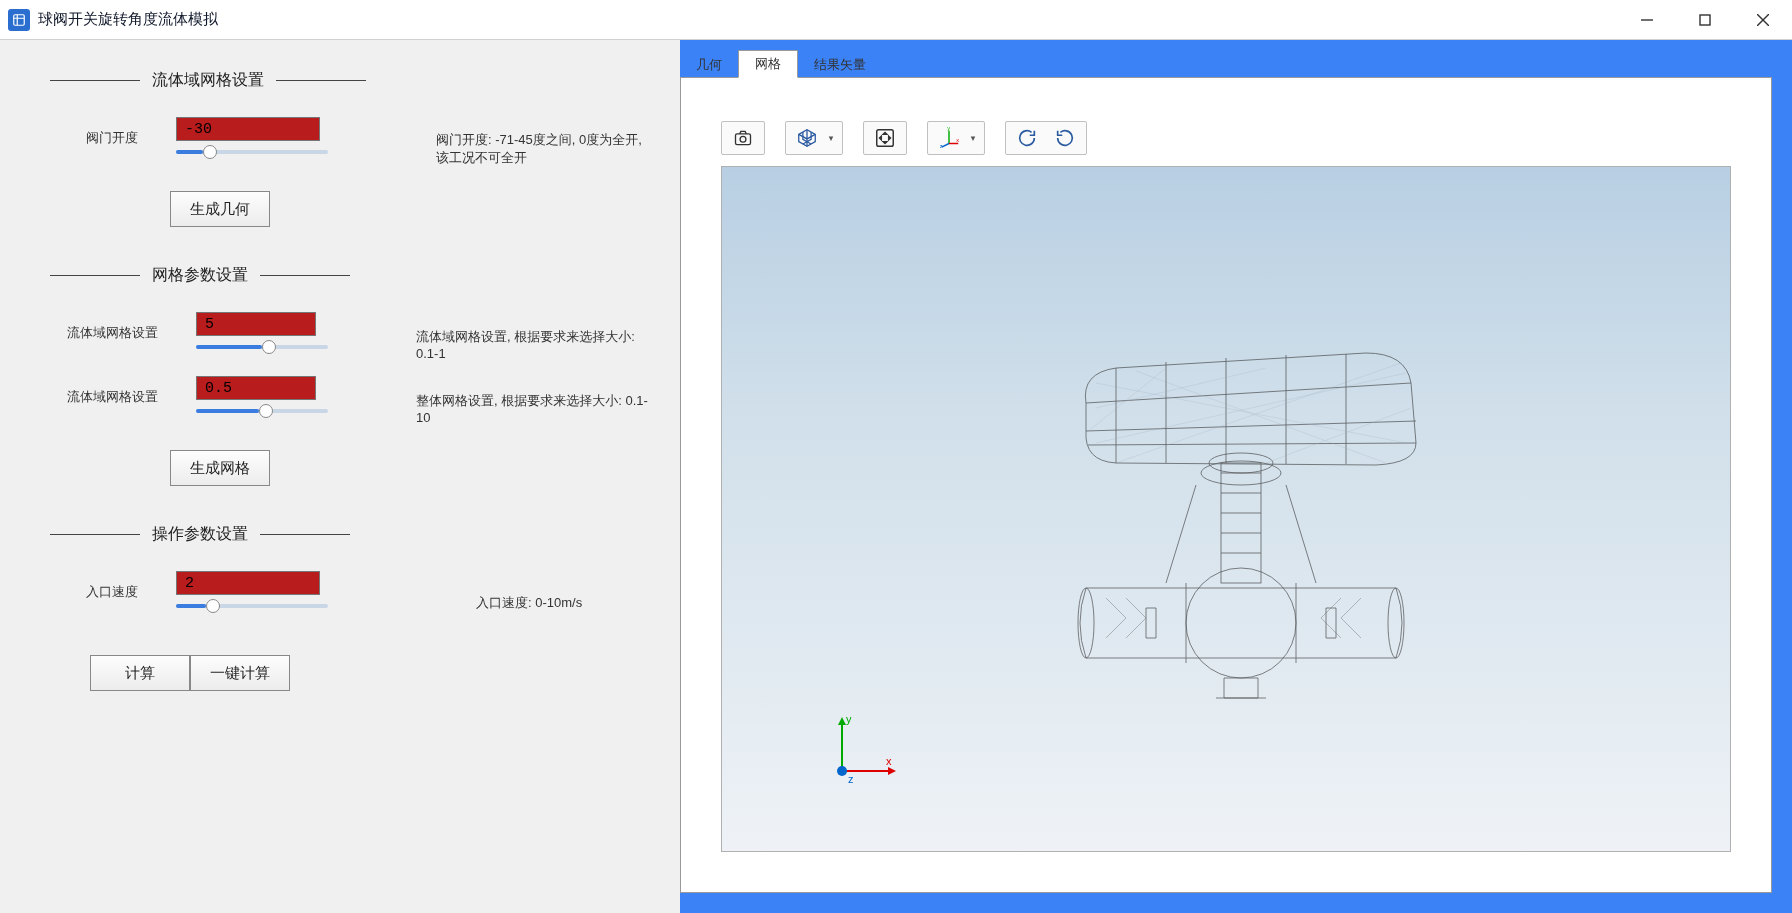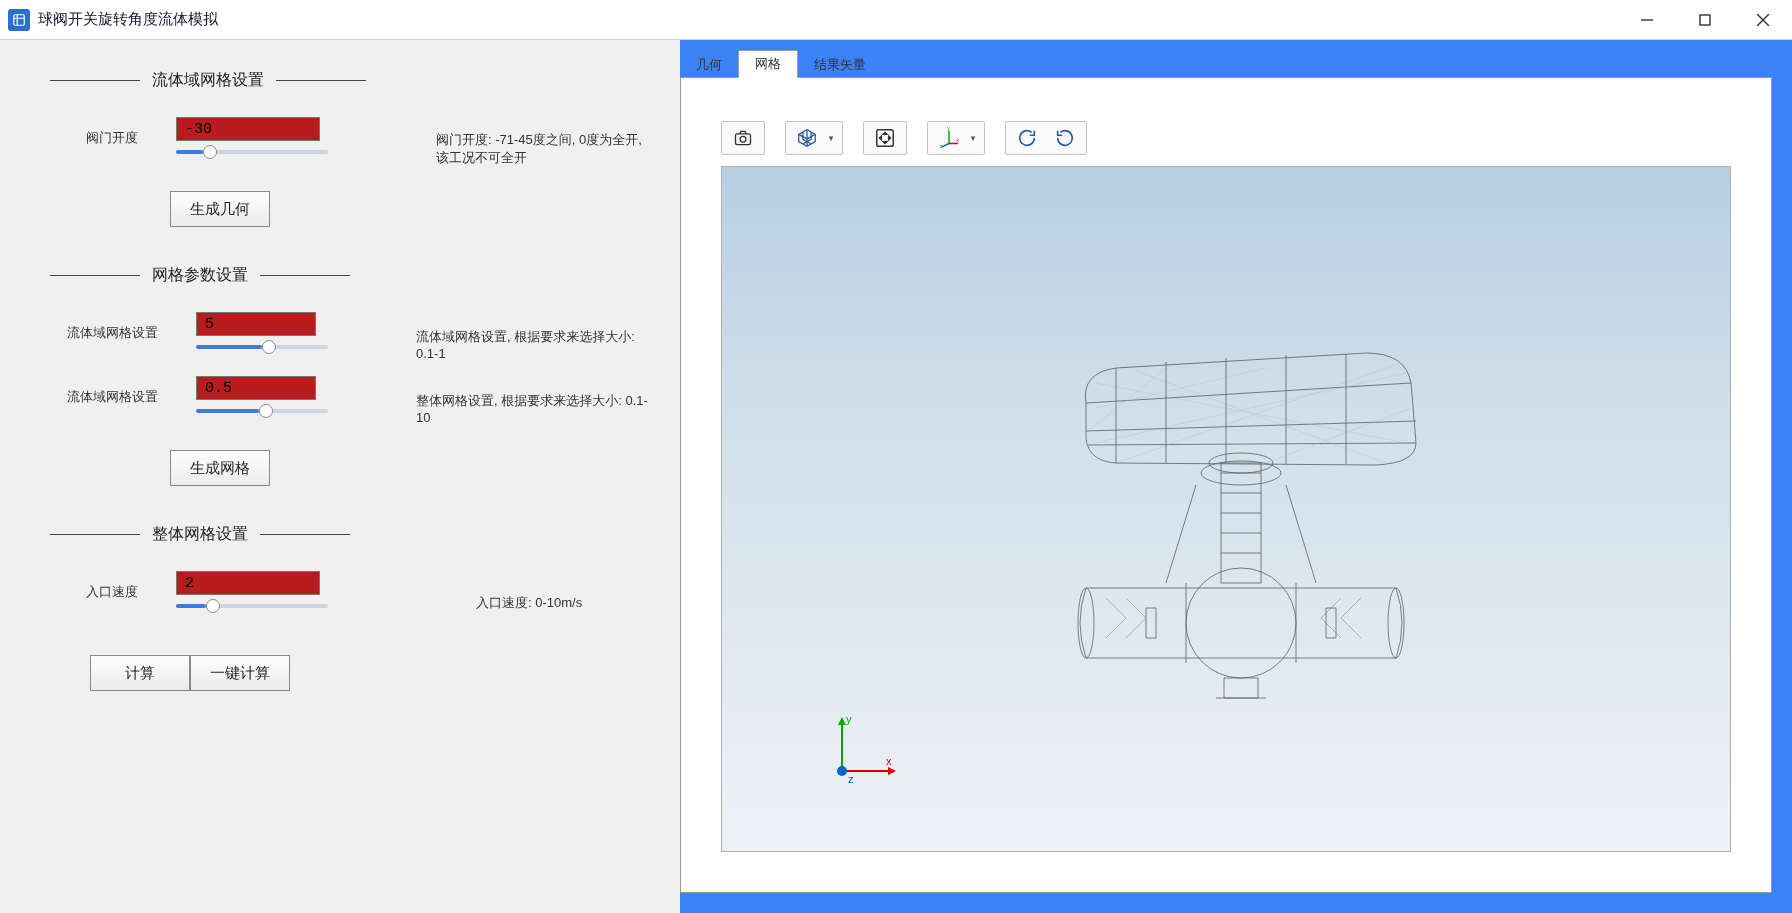--- a/index.html
+++ b/index.html
@@ -294,21 +294,21 @@
         <span class="hint-col" style="margin-left:88px">整体网格设置, 根据要求来选择大小: 0.1-10</span>
       </div>
       <div class="gen-btn-wrap">
         <button class="gen-btn">生成网格</button>
       </div>
     </div>
 
     <div class="section">
       <div class="section-header">
         <div class="section-line"></div>
-        <span class="section-title">整体网格设置</span>
+        <span class="section-title">操作参数设置</span>
         <div class="section-line"></div>
       </div>
       <div class="grid-row">
         <div class="param-row">
           <span class="param-label">入口速度</span>
           <div class="param-field">
             <input class="param-input" value="2" style="">
             <div class="slider-track">
               <div class="slider-bg"></div>
               <div class="slider-fill" style="width:20%"></div>

